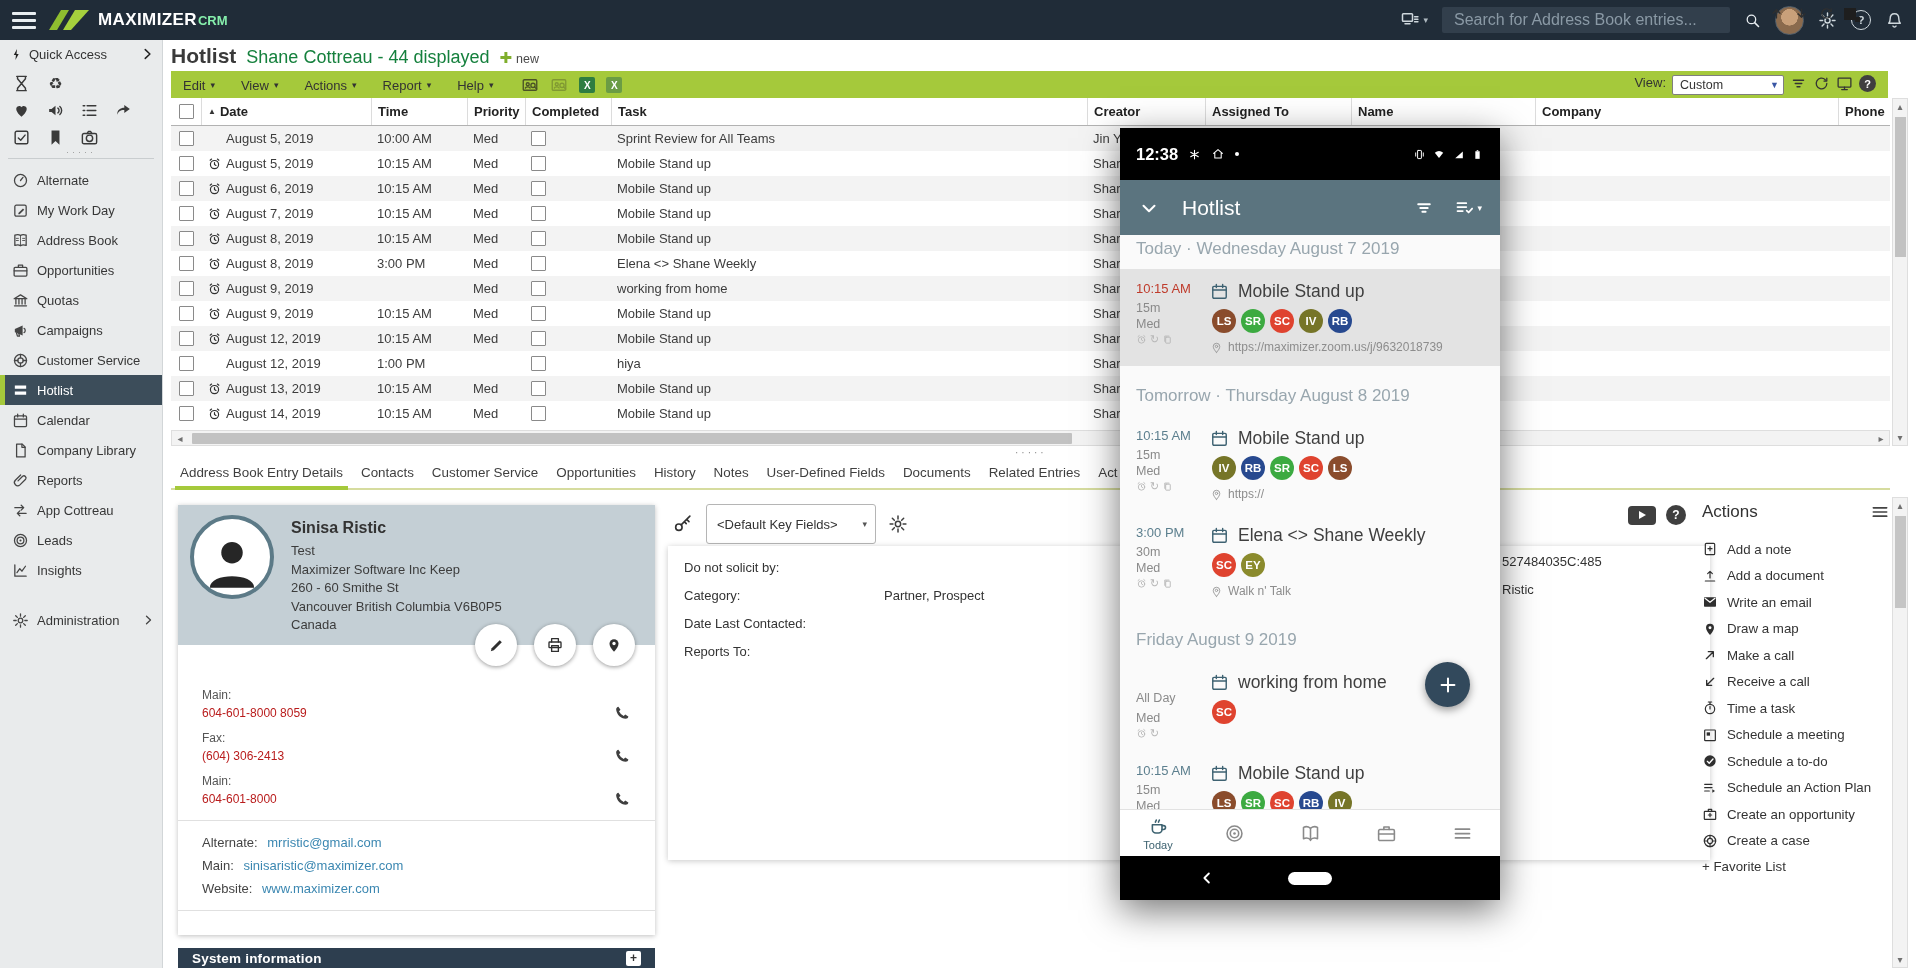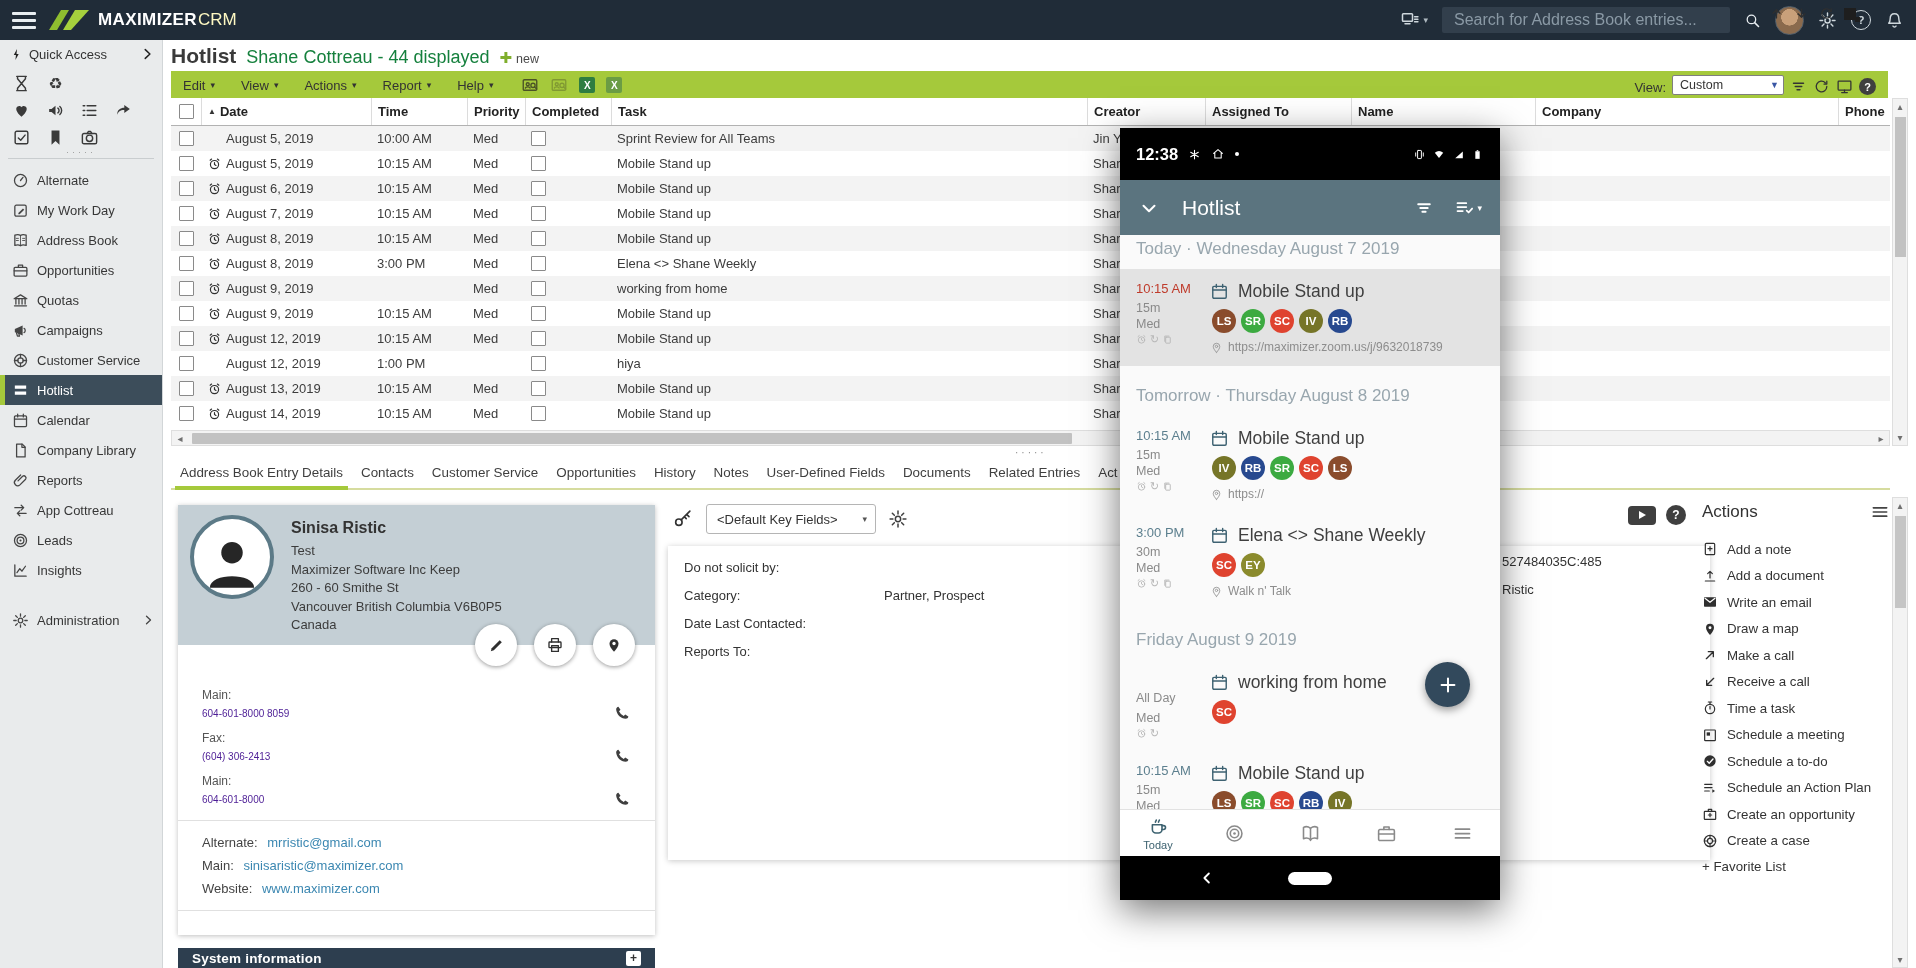--- a/index.html
+++ b/index.html
@@ -12,21 +12,21 @@
   .s17{width:17px;height:17px}.s18{width:18px;height:18px}.s19{width:19px;height:19px}
   .s20{width:20px;height:20px}.s21{width:21px;height:21px}.s22{width:22px;height:22px}
 
   
   #topbar{position:absolute;left:0;top:0;width:1916px;height:40px;background:#202c38;
           display:flex;align-items:center;padding:0 12px;box-sizing:border-box;gap:12px;color:#cfd8dd}
   #hamburger{width:24px;height:17px;display:flex;flex-direction:column;justify-content:space-between;cursor:pointer}
   #hamburger i{height:3px;background:#e8eef1;border-radius:1px}
   #brand{display:flex;align-items:center;gap:8px}
   .brand-main{font-size:17px;font-weight:800;color:#fff;letter-spacing:.4px}
-  .brand-sub{font-size:17px;font-weight:400;color:#fef9c3;margin-left:1px}
+  .brand-sub{font-size:13px;font-weight:700;color:#86efac;margin-left:1px}
   #topbar-right{margin-left:auto;display:flex;align-items:center;gap:14px}
   #search-wrap{width:288px;height:26px;background:#323f4c;border-radius:2px;display:flex;align-items:center;padding:0 10px;box-sizing:border-box}
   #search-wrap input{background:transparent;border:0;outline:none;color:#f97316;font-size:16px;width:100%;font-family:inherit}
   #search-wrap input::placeholder{color:#8a99a5}
   #user-avatar{width:27px;height:27px;border-radius:50%;background:radial-gradient(circle at 50% 38%,#c9a07a 0 38%,#8a6a4d 39% 100%);border:1px solid #55616c}
   .helpq{width:18px;height:18px;border:1.6px solid #cfd8dd;border-radius:50%;font-size:11px;font-weight:bold;display:flex;align-items:center;justify-content:center}
   .caret{font-size:9px;color:#aeb9c0}
 
   
   #sidebar{position:absolute;left:0;top:40px;width:163px;height:928px;background:#e9ebec;border-right:1px solid #d2d6d8;box-sizing:border-box}
@@ -49,21 +49,21 @@
   #new-entry{display:flex;align-items:baseline;gap:4px;font-size:12.5px;color:#4a4a4a;cursor:pointer}
   #new-entry .plus{color:#7fae2c;font-weight:bold;font-size:15px}
   #toolbar{position:absolute;left:171px;top:71px;width:1717px;height:28px;background:#a5c93b;display:flex;align-items:center;
            padding:0 12px;box-sizing:border-box;font-size:13px;color:#333}
   .tb-menu{display:flex;align-items:center;gap:5px;margin-right:26px;cursor:pointer}
   .tb-menu .caret{color:#333;font-size:9px}
   #tb-icons{display:flex;align-items:center;gap:11px;margin-left:2px}
   .xl-badge{width:16px;height:16px;border-radius:2px;background:#2e7d40;color:#fff;font-size:10px;font-weight:bold;
             display:flex;align-items:center;justify-content:center}
   .xl-badge.alt{background:#6b9c44}
-  #tb-right{margin-left:auto;display:flex;align-items:flex-end;gap:6px}
+  #tb-right{margin-left:auto;display:flex;align-items:flex-start;gap:6px}
   #view-select{width:112px;height:20px;background:#fff;border:1px solid #7f7f7f;border-radius:2px;display:flex;align-items:center;
                padding:0 4px 0 7px;box-sizing:border-box;font-size:12.5px;color:#333;cursor:pointer}
   #view-select .caret{margin-left:auto;color:#3a57a5}
   .tb-help{width:17px;height:17px;border-radius:50%;background:#3f3f3f;color:#fff;font-size:11px;font-weight:bold;
            display:flex;align-items:center;justify-content:center}
 
   
   #grid{position:absolute;left:171px;top:98px;width:1719px;font-size:13px}
   .grid-row{display:grid;grid-template-columns:30px 170px 96px 58px 86px 476px 118px 146px 184px 303px 52px;align-items:center}
   #grid-header{height:27px;font-weight:bold;color:#222;border-bottom:1px solid #b2b2b2;background:#fff}
@@ -106,35 +106,35 @@
   #contact-avatar svg{width:56px;height:56px;margin-top:10px}
   #card-id{margin-left:17px;padding-top:4px}
   #contact-name{font-size:16px;font-weight:bold;color:#333;margin-bottom:5px}
   .cline{font-size:13px;color:#3c3c3c;line-height:18.5px}
   #card-actions{display:flex;justify-content:flex-end;gap:17px;padding-right:20px;margin-top:-21px;position:relative}
   .round-btn{width:42px;height:42px;border-radius:50%;background:#fff;box-shadow:0 1px 4px rgba(0,0,0,.4);
              display:flex;align-items:center;justify-content:center;color:#2f2f2f;cursor:pointer}
   #card-phones{padding:22px 24px 0}
   .ph-label{font-size:12px;color:#555;margin-bottom:2px}
   .ph-valrow{display:flex;align-items:center;margin-bottom:9px}
-  .ph-val{font-size:10px;color:#4c1d95}
+  .ph-val{font-size:12px;color:#b91c1c}
   .ph-call{margin-left:auto;color:#3f3f3f;cursor:pointer}
   #card-emails{border-top:1px solid #e0e0e0;border-bottom:1px solid #e0e0e0;margin-top:12px;padding:10px 24px;font-size:13px}
   #card-emails .erow{line-height:23px;white-space:nowrap}
   #card-emails .elabel{color:#444;margin-right:6px}
   #card-emails .elink{color:#3b87b1;cursor:pointer}
   #system-bar{position:absolute;left:178px;top:948px;width:477px;height:20px;background:#2d3e4f;color:#fff;
               display:flex;align-items:center;padding:0 14px;box-sizing:border-box}
   #system-bar .slabel{font-size:13.5px;font-weight:600;letter-spacing:.2px}
   #sys-add{margin-left:auto;width:15px;height:15px;background:#fff;color:#333;font-size:12px;font-weight:bold;border-radius:2px;
            display:flex;align-items:center;justify-content:center;cursor:pointer}
 
   
   #kf-head{position:absolute;left:672px;top:504px;display:flex;align-items:center;gap:12px;color:#333}
-  #kf-select{width:170px;height:30px;border:1px solid #b5b5b5;border-radius:3px;background:#fff;display:flex;align-items:center;
+  #kf-select{width:170px;height:40px;border:1px solid #b5b5b5;border-radius:3px;background:#fff;display:flex;align-items:center;
              padding:0 8px 0 10px;box-sizing:border-box;font-size:13px;color:#333;cursor:pointer}
   #kf-select .caret{margin-left:auto;color:#555}
   #kf-card{position:absolute;left:668px;top:546px;width:1042px;height:314px;background:#fff;box-shadow:0 1px 6px rgba(0,0,0,.22);
            padding:8px 0 0 16px;box-sizing:border-box;font-size:13px}
   .kf-row{display:grid;grid-template-columns:200px auto;line-height:28px;color:#333}
   .kf-frag{position:absolute;color:#333;font-size:13px}
 
   
   #actions-panel{position:absolute;left:1702px;top:502px;width:188px}
   #actions-head{display:flex;align-items:center}

